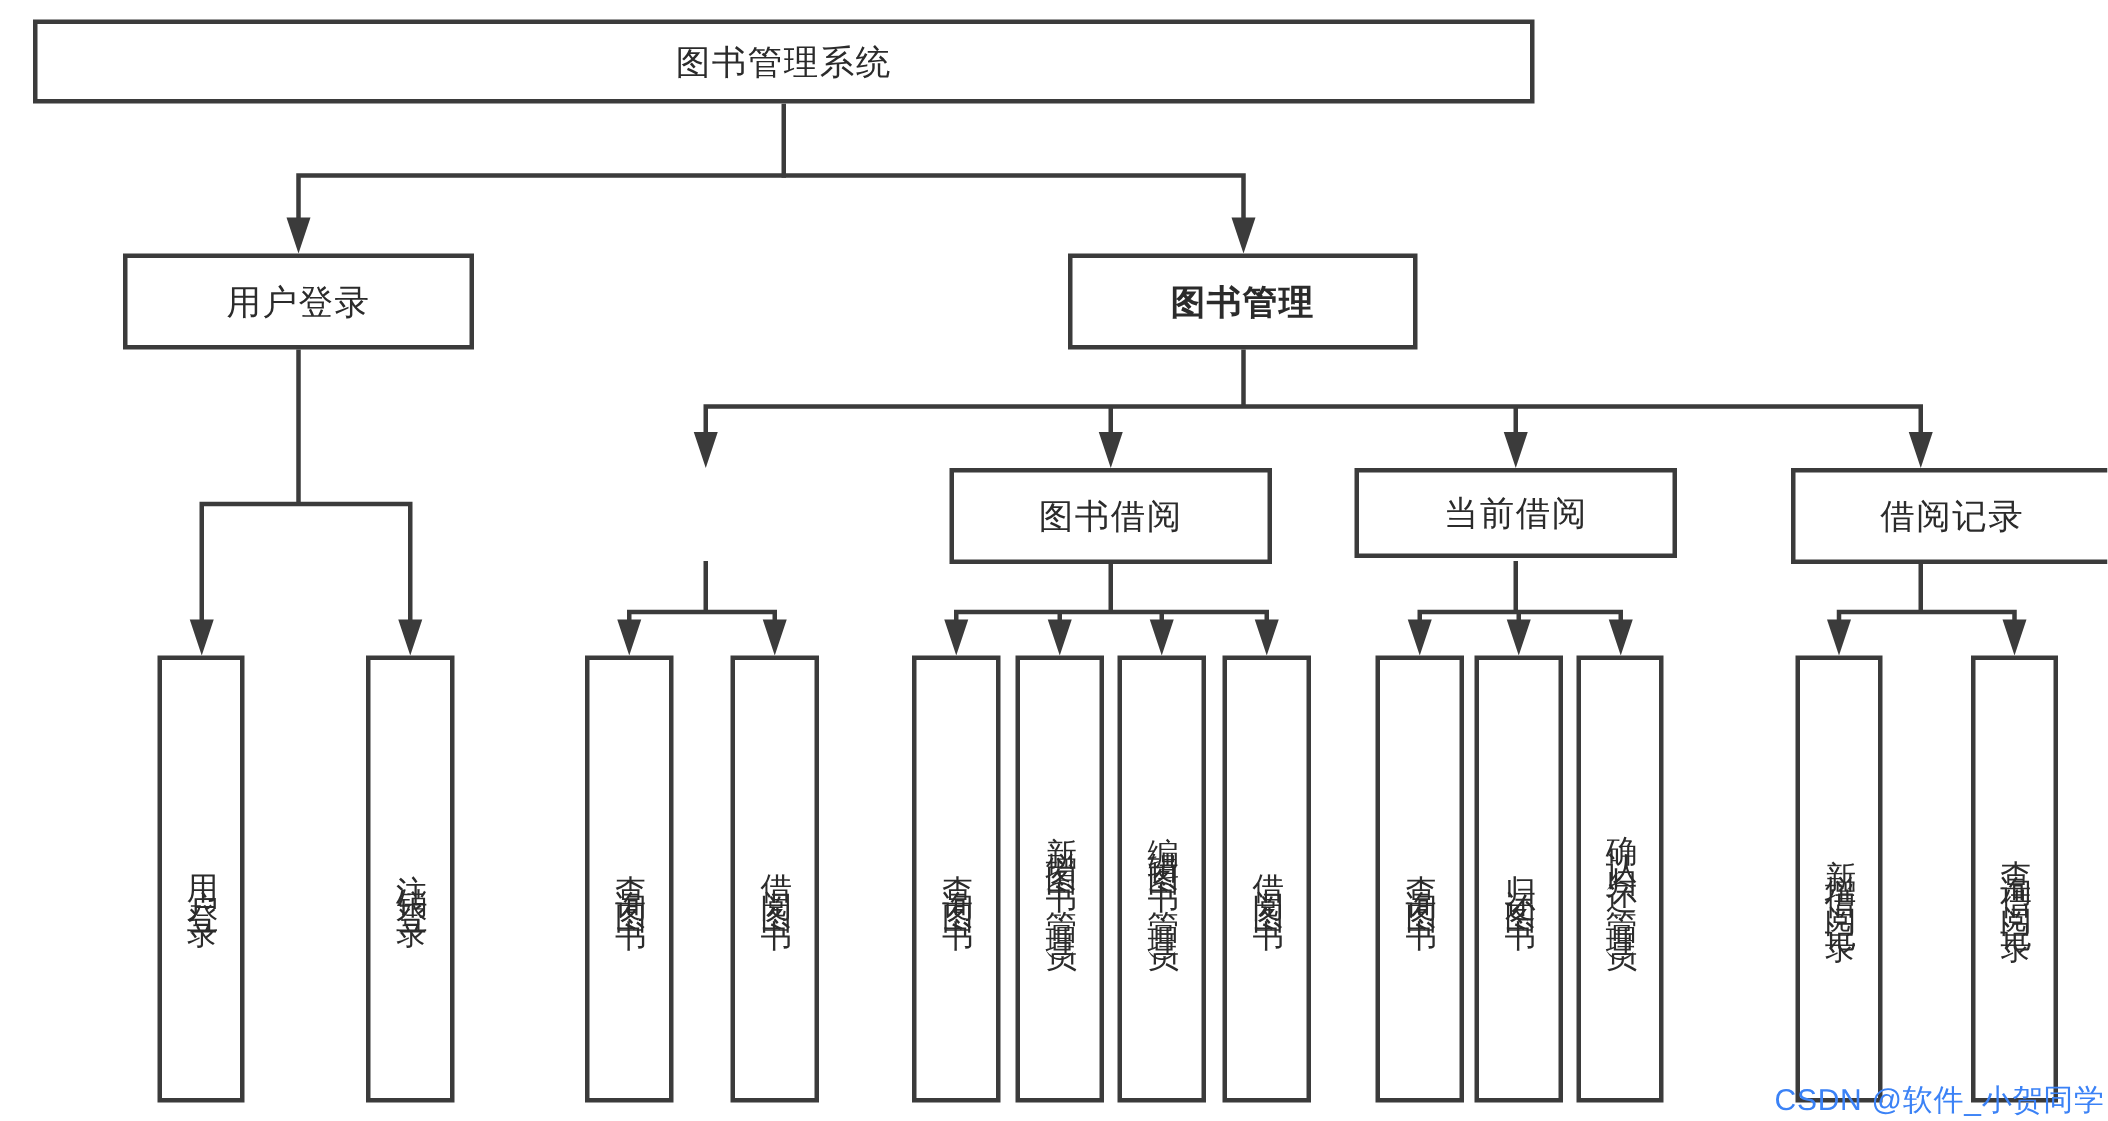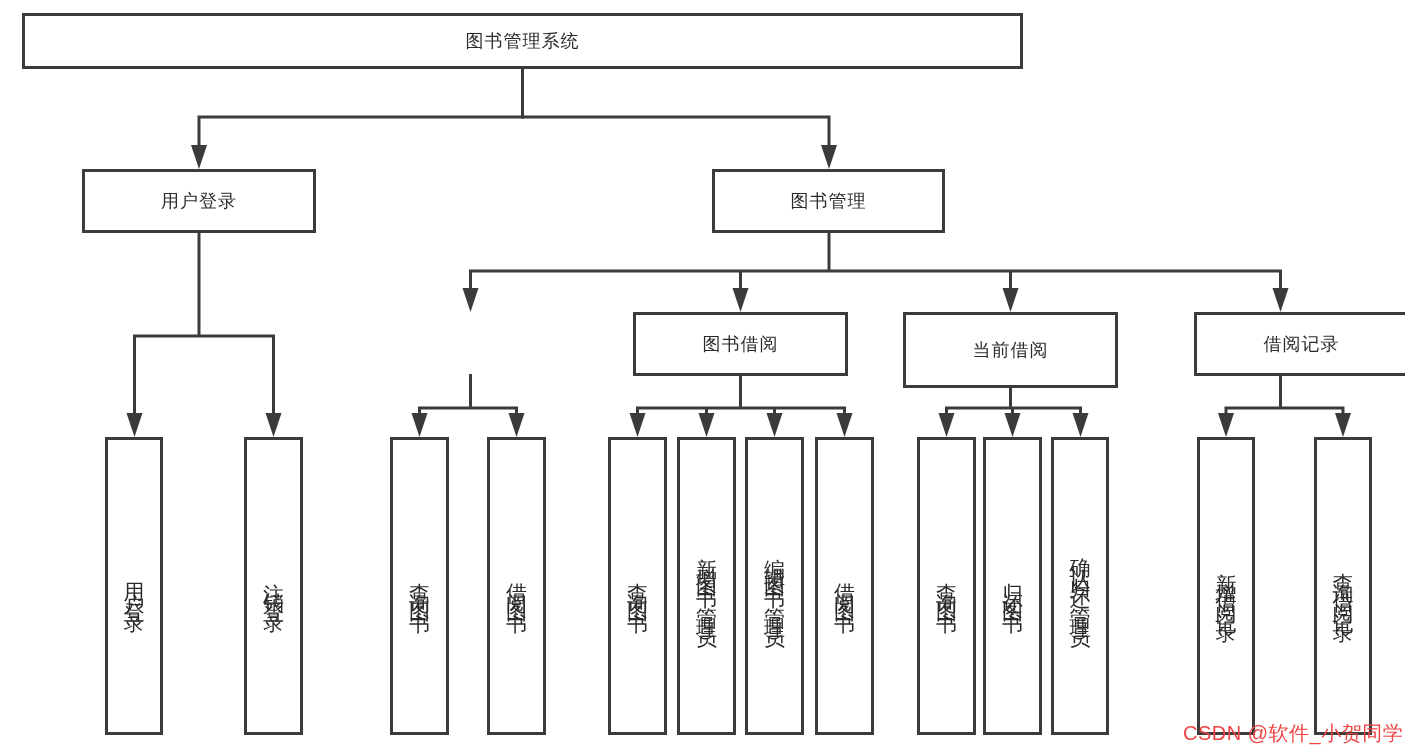--- a/index.html
+++ b/index.html
@@ -19,34 +19,34 @@
   .box {
     position: absolute;
     box-sizing: border-box;
     background: #ffffff;
     border: 3px solid #3b3b3b;
     display: flex;
     align-items: center;
     justify-content: center;
     color: #2b2b2b;
   }
-  .hbox { font-size: 18px; letter-spacing: 1px; }
+  .hbox { font-size: 23px; letter-spacing: 1px; }
   .vbox span {
     writing-mode: vertical-rl;
     text-orientation: mixed;
     font-size: 21px;
     letter-spacing: 10px;
     color: #2b2b2b;
   }
   .watermark {
     position: absolute;
     left: 1183px;
     top: 720px;
     font-size: 20px;
-    color: #ef4444;
+    color: #3b82f6;
     letter-spacing: 0.5px;
     white-space: nowrap;
     z-index: 5;
   }
 </style>
 </head>
 <body>
 
 <div class="stage">
 
@@ -86,28 +86,28 @@
     </g>
   </svg>
 
   <div class="box hbox" style="left:22px; top:13px; width:1001px; height:56px;">
     <span>图书管理系统</span>
   </div>
 
   <div class="box hbox" style="left:82px; top:169px; width:234px; height:64px;">
     <span>用户登录</span>
   </div>
-  <div class="box hbox" style="left:712px; top:169px; width:233px; height:64px;">
+  <div class="box hbox" style="left:712px; top:169px; width:233px; height:64px;font-weight:bold;">
     <span>图书管理</span>
   </div>
 
   <div class="box hbox" style="left:633px; top:312px; width:215px; height:64px;">
     <span>图书借阅</span>
   </div>
-  <div class="box hbox" style="left:903px; top:312px; width:215px; height:76px;">
+  <div class="box hbox" style="left:903px; top:312px; width:215px; height:60px;">
     <span>当前借阅</span>
   </div>
   <div class="box hbox" style="left:1173px; top:312px; width:215px; height:64px;margin-left:21px;">
     <span>借阅记录</span>
   </div>
 
   <div class="box vbox" style="left:105px; top:437px; width:58px; height:298px;">
     <span>用户登录</span>
   </div>
   <div class="box vbox" style="left:244px; top:437px; width:59px; height:298px;">

